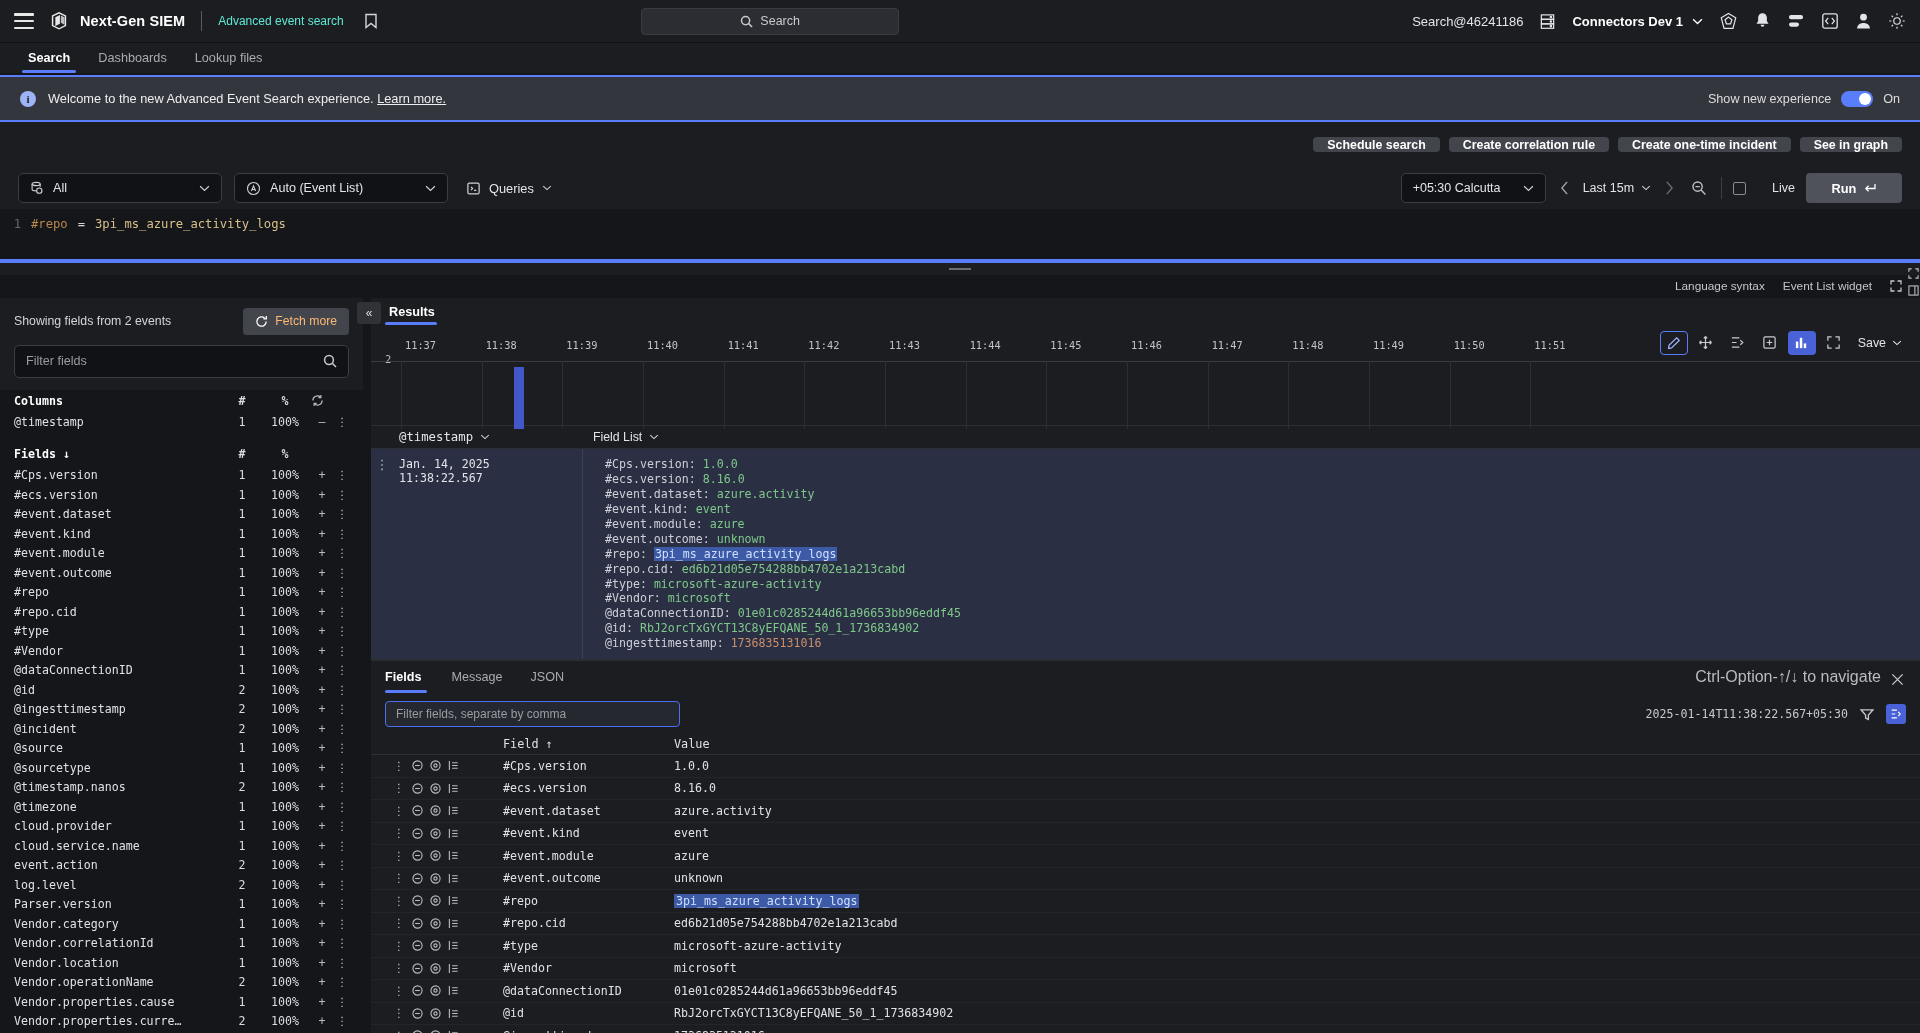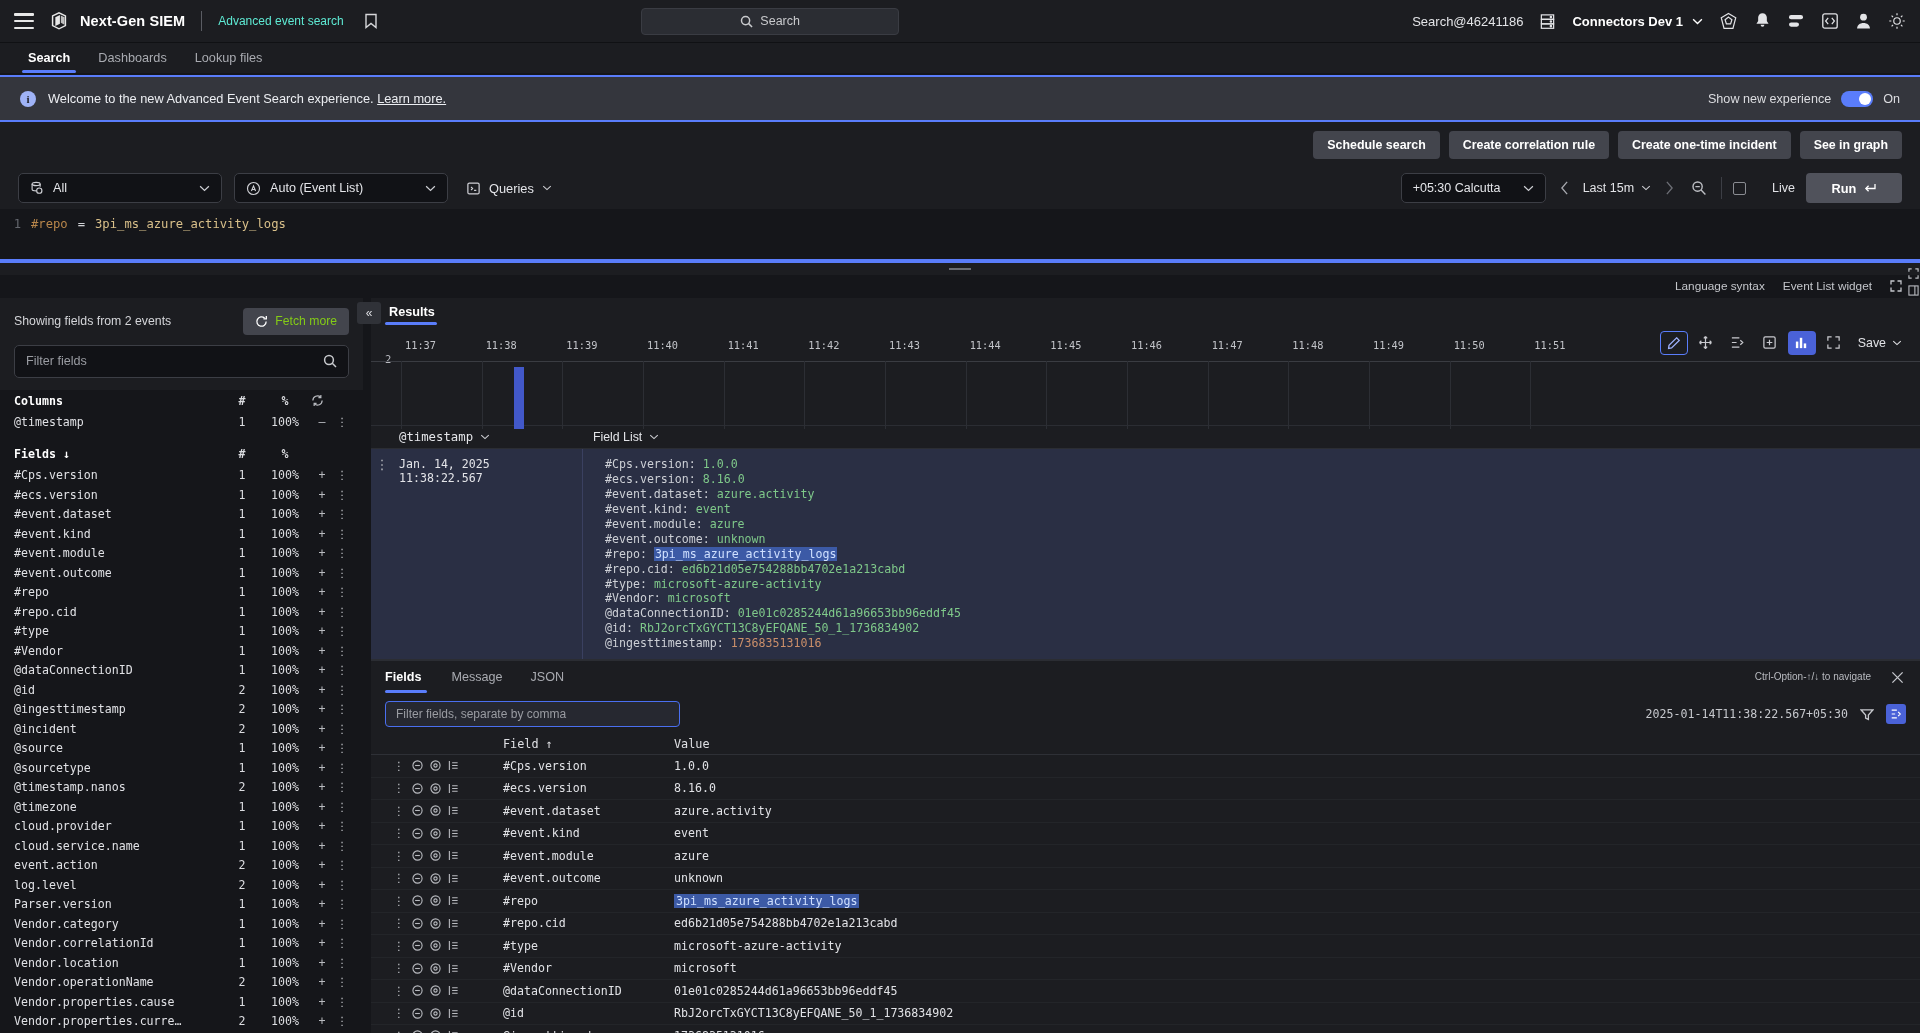--- a/index.html
+++ b/index.html
@@ -51,21 +51,21 @@
   }
   .info-dot { width: 16px; height: 16px; border-radius: 50%; background:#9fb3f7; color:#20222a; font-size:11px; font-weight:bold; display:flex; align-items:center; justify-content:center; font-family:"Liberation Serif",serif;}
   .banner-text { font-size: 12.8px; color: #eceef2; }
   .banner-link { color:#eceef2; text-decoration: underline; cursor:pointer; }
   .banner-right { margin-left: auto; display: flex; align-items: center; gap: 10px; font-size: 12.6px; color:#dcdde1; }
   .toggle { width: 32px; height: 16px; border-radius: 8px; background:#5a7dfb; position: relative; cursor:pointer; }
   .toggle::after { content:""; position:absolute; right:2px; top:2px; width:12px; height:12px; border-radius:50%; background:#fff; }
 
   
   .actionrow { height: 47px; display:flex; align-items:center; justify-content:flex-end; padding: 0 18px; gap: 9px; background:#1c1d21; }
-  .btn { height: 28px; padding: 0 14px; background:#43454d; color:#fff; font-size:12.4px; font-weight:bold;
+  .btn { height: 15px; padding: 0 14px; background:#43454d; color:#fff; font-size:12.4px; font-weight:bold;
          border:none; border-radius:4px; cursor:pointer; font-family:"Liberation Sans",sans-serif; display:flex; align-items:center; }
 
   
   .querybar { height: 42px; background:#1c1d21; display:flex; align-items:center; padding: 0 18px; gap: 12px; }
   .sel { height: 30px; background:#111216; border:1px solid #3c3e45; border-radius:5px; display:flex; align-items:center;
          gap: 9px; padding: 0 11px; font-size:12.6px; color:#e4e5e9; cursor:pointer; }
   .sel.w1 { width: 204px; }
   .sel.w2 { width: 214px; }
   .sel .chev { margin-left:auto; }
   .queries-btn { display:flex; align-items:center; gap:8px; font-size:12.8px; color:#e4e5e9; cursor:pointer; padding: 0 6px; }
@@ -97,21 +97,21 @@
   .statusbar span.lnk { cursor:pointer; }
 
   
   .body { flex: 1 1 auto; display: flex; min-height: 0; background:#15161a; }
 
   
   .sidebar { width: 363px; flex: 0 0 363px; background:#15161a; display:flex; flex-direction:column; min-height:0; position:relative;}
   .sb-top { background:#1c1d21; padding: 10px 14px 12px 14px; }
   .sb-head { display:flex; align-items:center; justify-content:space-between; margin-bottom: 10px; }
   .sb-showing { font-size: 12.3px; color:#d4d5d9; }
-  .fetchbtn { height:27px; padding: 0 12px; background:#43454d; color:#84cc16; border:none; border-radius:4px;
+  .fetchbtn { height:27px; padding: 0 12px; background:#43454d; color:#fdba74; border:none; border-radius:4px;
               font-size:12.2px; display:flex; align-items:center; gap:7px; cursor:pointer; font-family:"Liberation Sans",sans-serif;}
   .filterbox { height:33px; background:#111216; border:1px solid #3c3e45; border-radius:5px;
                display:flex; align-items:center; padding: 0 11px; }
   .filterbox input { flex:1; background:transparent; border:none; outline:none; color:#e4e5e9; font-size:12.6px;
                      font-family:"Liberation Sans",sans-serif; }
   .filterbox input::placeholder { color:#9a9ca2; }
   .sb-list { flex: 1 1 auto; overflow: hidden; padding: 0 0 0 0; }
   .sb-secthead, .sb-row {
     display:grid; grid-template-columns: 1fr 34px 52px 22px 18px; align-items:center;
     height: 19.5px; padding: 0 12px 0 14px;
@@ -164,21 +164,21 @@
   .kv-val.hl { background:#3c5aa6; color:#cfe0ff; padding: 0 1px;}
   .kv-val.num { color:#cb8f6a; }
 
   
   .detail { flex:1 1 auto; display:flex; flex-direction:column; min-height:0; background:#1c1d21; border-top:1px solid #2b2d33;}
   .dtabs { height:32px; display:flex; align-items:center; padding-left: 14px; gap:0; position:relative;}
   .dtab { font-size:12.6px; color:#a9abb1; padding: 0 14px; height:32px; display:flex; align-items:center; cursor:pointer; position:relative;}
   .dtab:first-child { padding-left: 0; padding-right: 16px;}
   .dtab.active { color:#fff; font-weight:bold;}
   .dtab.active::after { content:""; position:absolute; left:0; right:10px; bottom:0; height:3px; background:#5a7dfb; border-radius:2px;}
-  .dtabs-right { margin-left:auto; display:flex; align-items:flex-start; gap:20px; padding-right:16px; font-size:10px; color:#b9bbc0;}
+  .dtabs-right { margin-left:auto; display:flex; align-items:flex-end; gap:10px; padding-right:16px; font-size:16px; color:#b9bbc0;}
   .filterrow { padding: 8px 14px 6px 14px; display:flex; align-items:center; gap: 12px;}
   .dfilter { width: 295px; height: 26px; background:#262830; border:1px solid #4a6ff0; border-radius:4px;
              display:flex; align-items:center; padding: 0 10px;}
   .dfilter input { flex:1; background:transparent; border:none; outline:none; color:#d8d9dd; font-size:12px;
                    font-family:"Liberation Sans",sans-serif;}
   .dfilter input::placeholder { color:#9a9ca2;}
   .filterrow-right { margin-left:auto; display:flex; align-items:center; gap:12px; font-size:11.6px; color:#c6c8cd;
                      font-family:"DejaVu Sans Mono",monospace;}
   .blue-ico { width:20px;height:20px;border-radius:3px;background:#4a62d8;display:flex;align-items:center;justify-content:center;color:#fff;cursor:pointer;}
 

